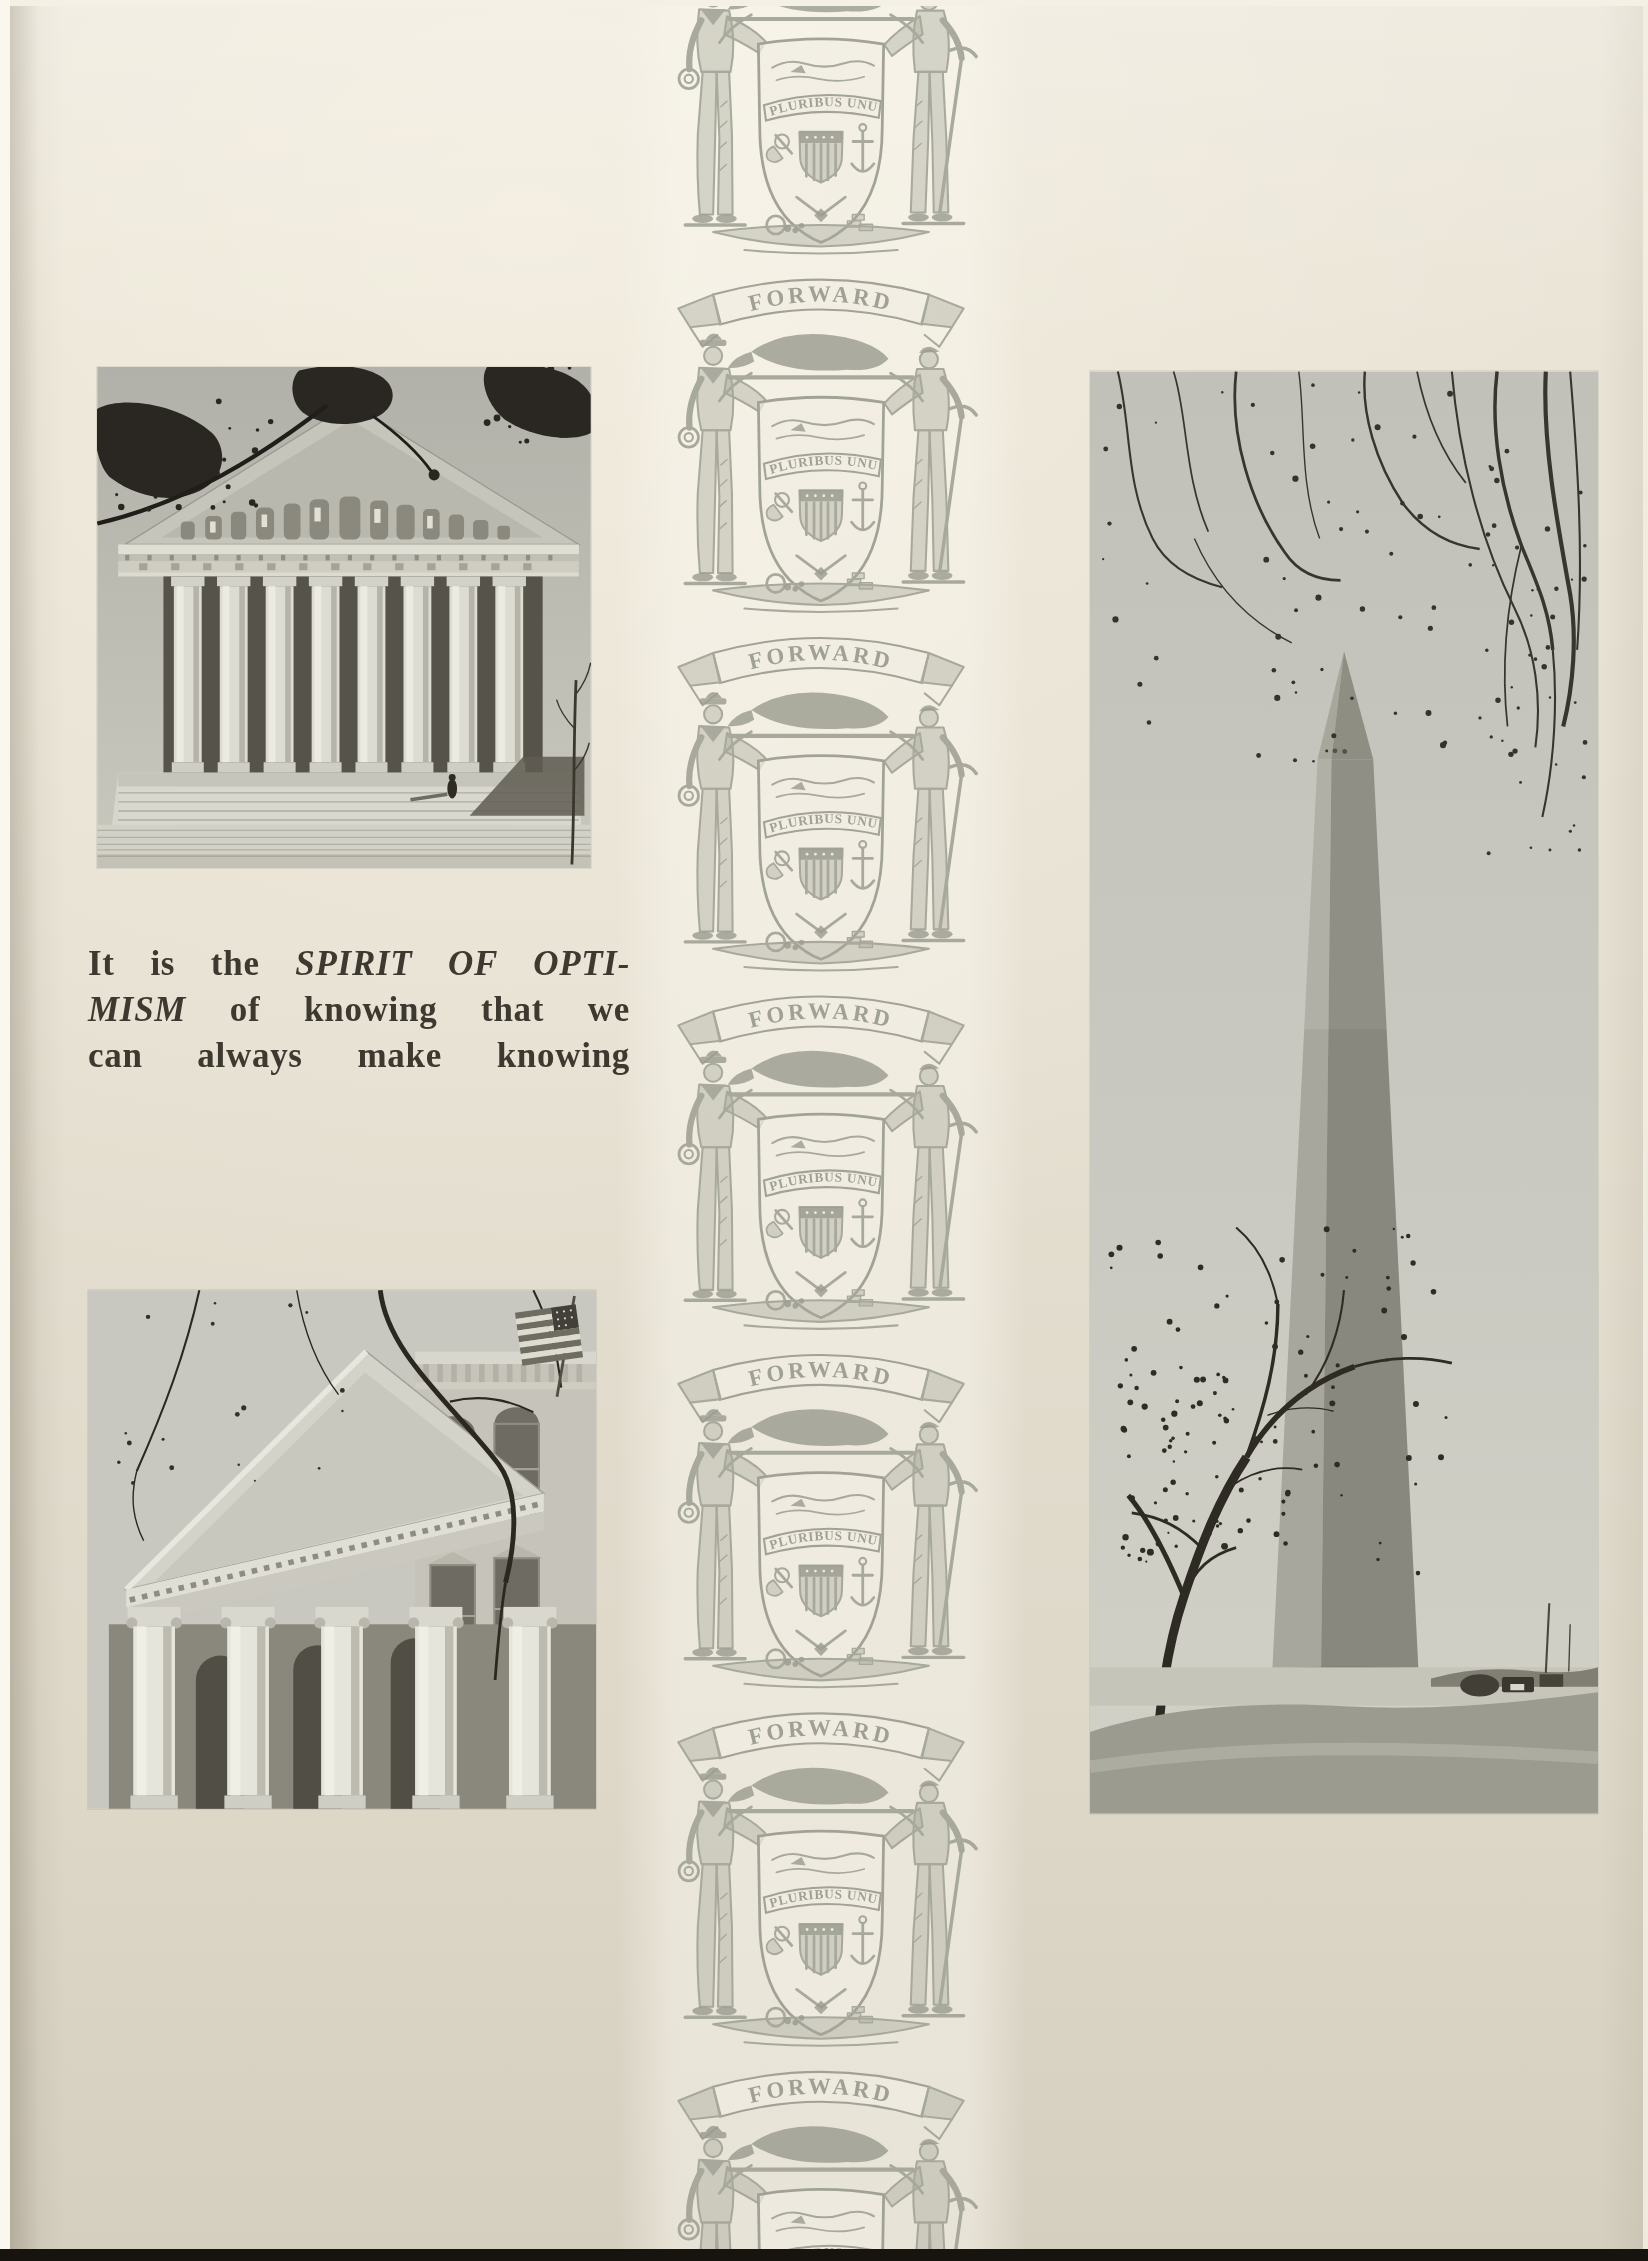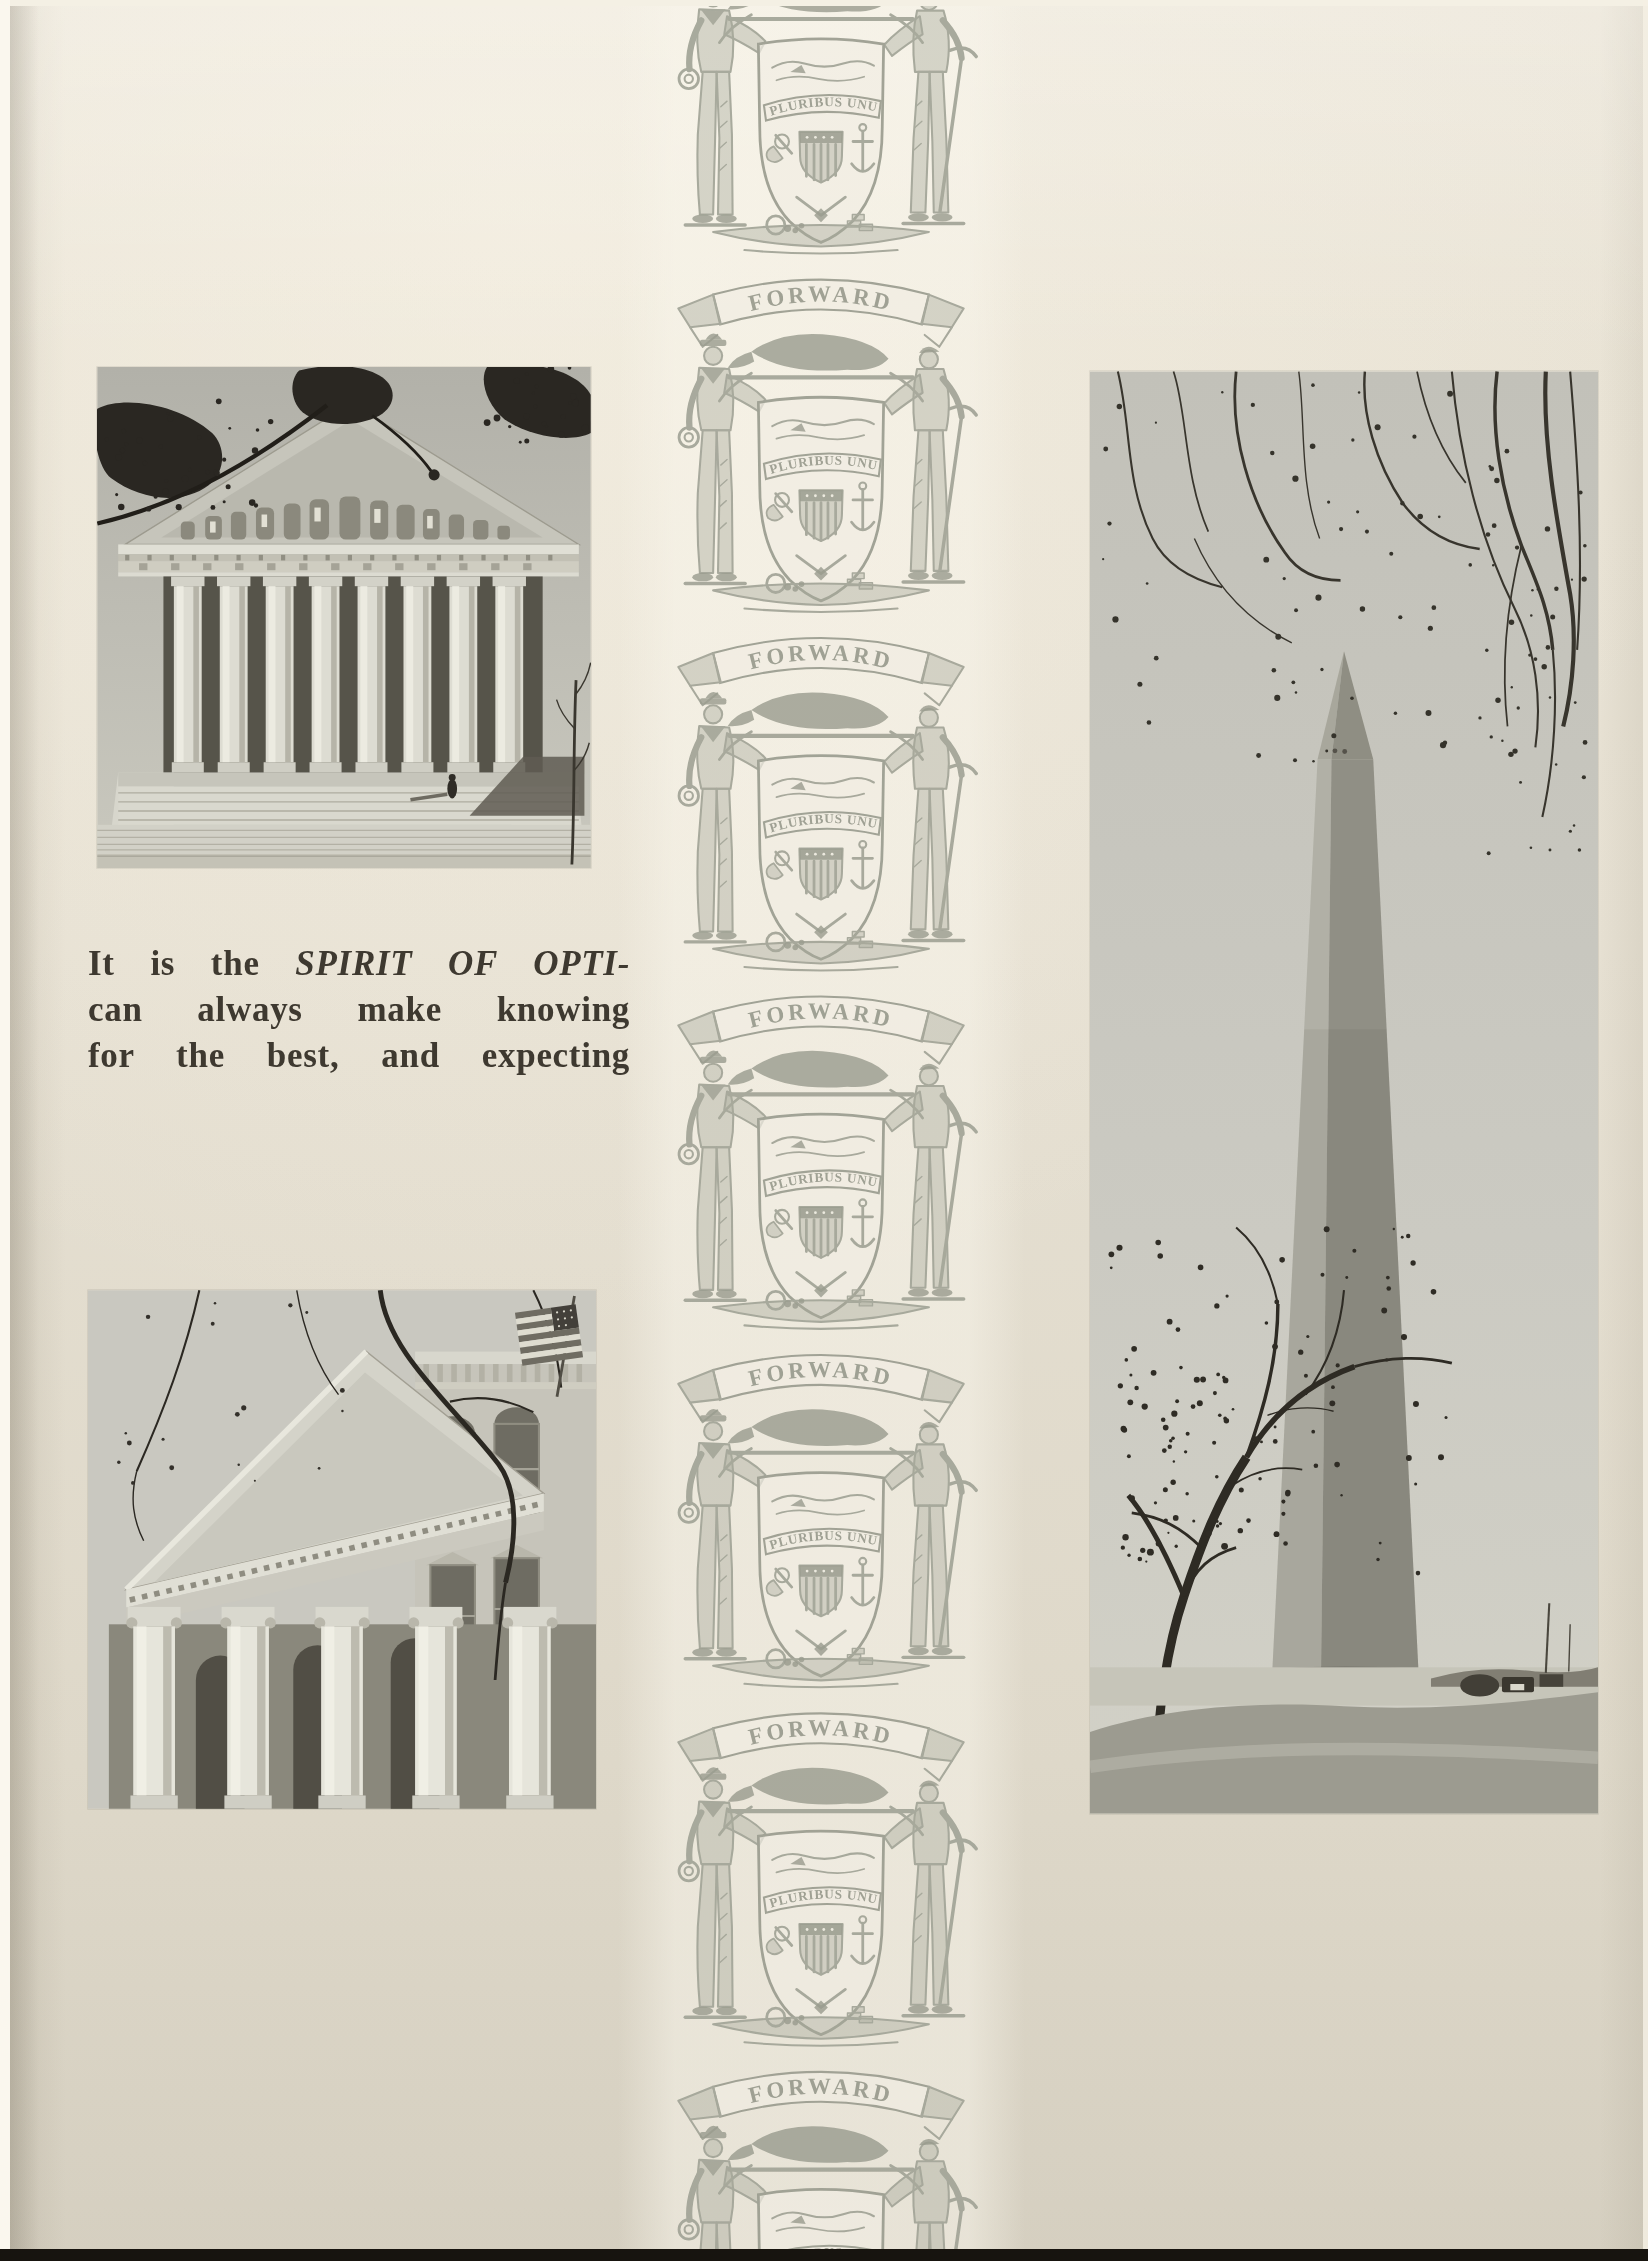--- a/index.html
+++ b/index.html
@@ -805,22 +805,22 @@
       <rect x="592" y="1876" width="46" height="22" rx="3" fill="#3a372f"></rect>
       <rect x="646" y="1872" width="34" height="18" fill="#46433a"></rect>
       <rect x="604" y="1886" width="20" height="9" fill="#d9d7cb"></rect>
       <path d="M0,1955 C120,1915 260,1912 365,1918 C500,1925 620,1912 730,1898 L730,2072 L0,2072 Z" fill="#9c9b90"></path>
       <path d="M0,2005 C200,1975 420,1972 730,1992" stroke="#b5b4a8" stroke-width="18" fill="none" opacity="0.7"></path>
     </g>
   </svg>
 
   <div class="abs quote">
     <div class="j"><span>It is the </span><i>SPIRIT OF OPTI-</i></div>
+    <div class="j"><i>MISM</i><span> of knowing that we</span></div>
     <div class="j">can always make knowing</div>
-    <div class="j">for the best, and expecting</div>
   </div>
 
   <div class="abs edge-left-shadow"></div>
   <div class="abs edge-top"></div>
   <div class="abs edge-left"></div>
   <div class="abs edge-right"></div>
   <div class="abs edge-bottom"></div>
 </div>
 
 

